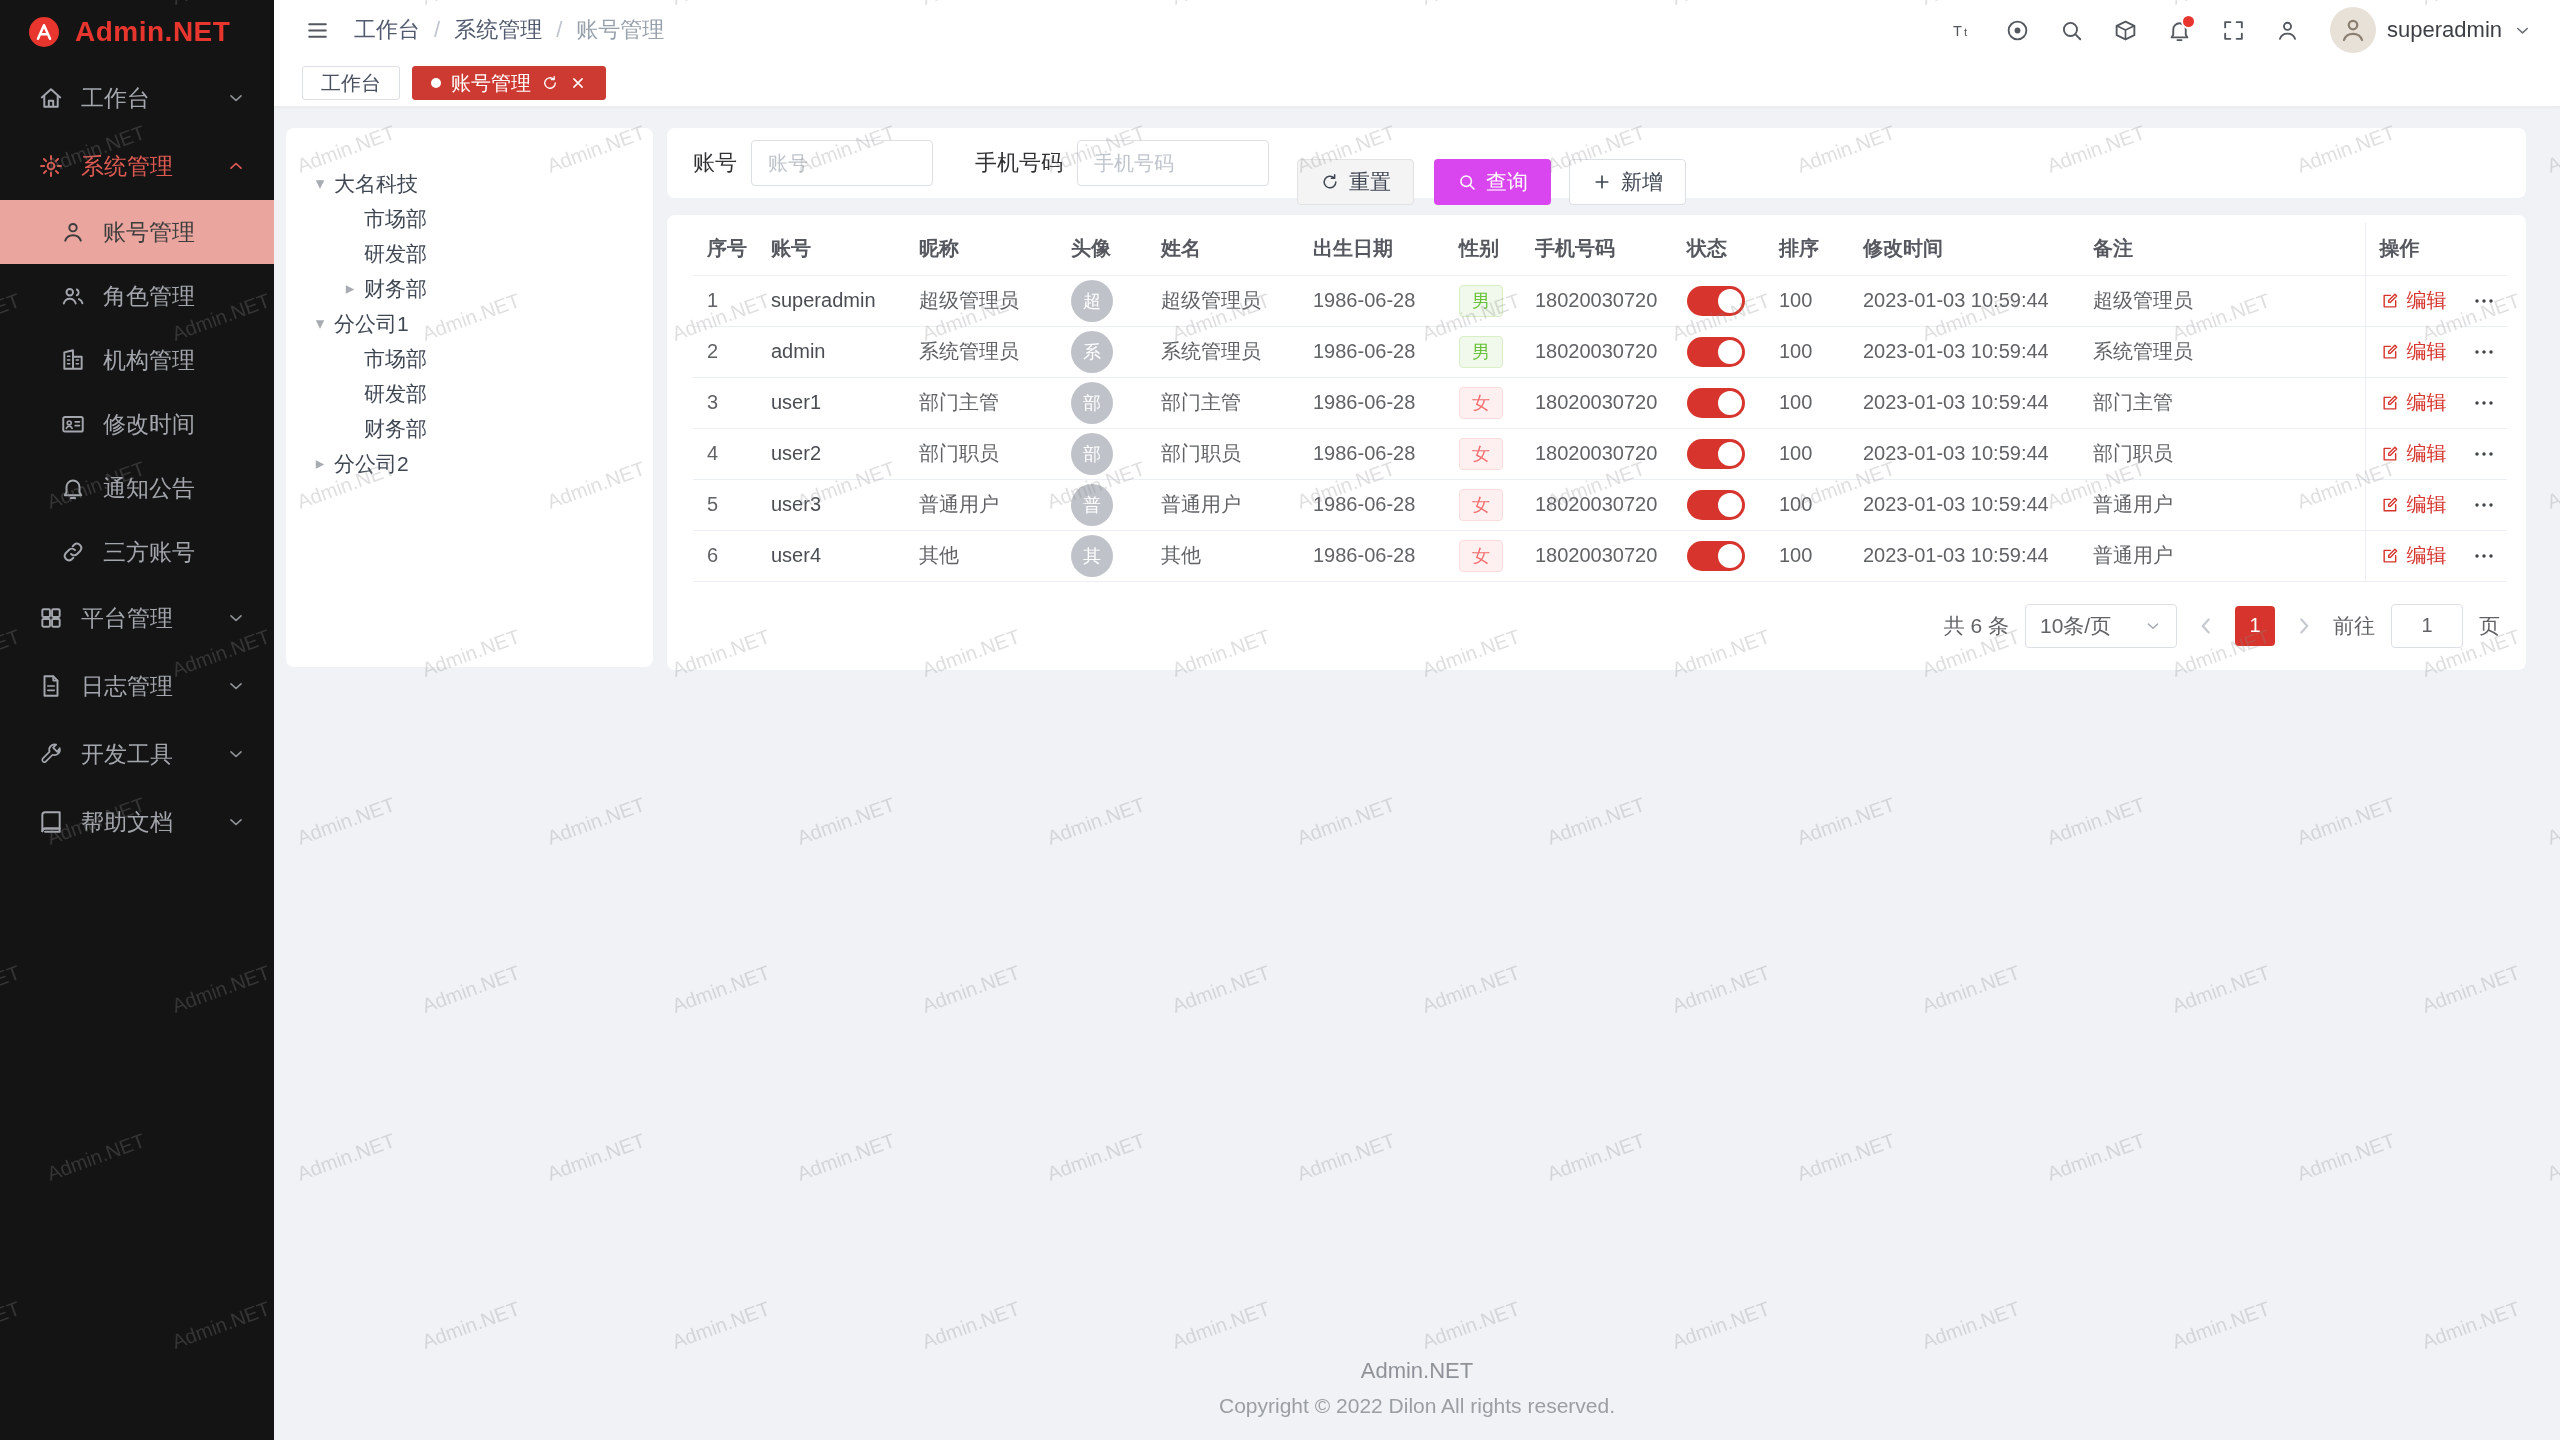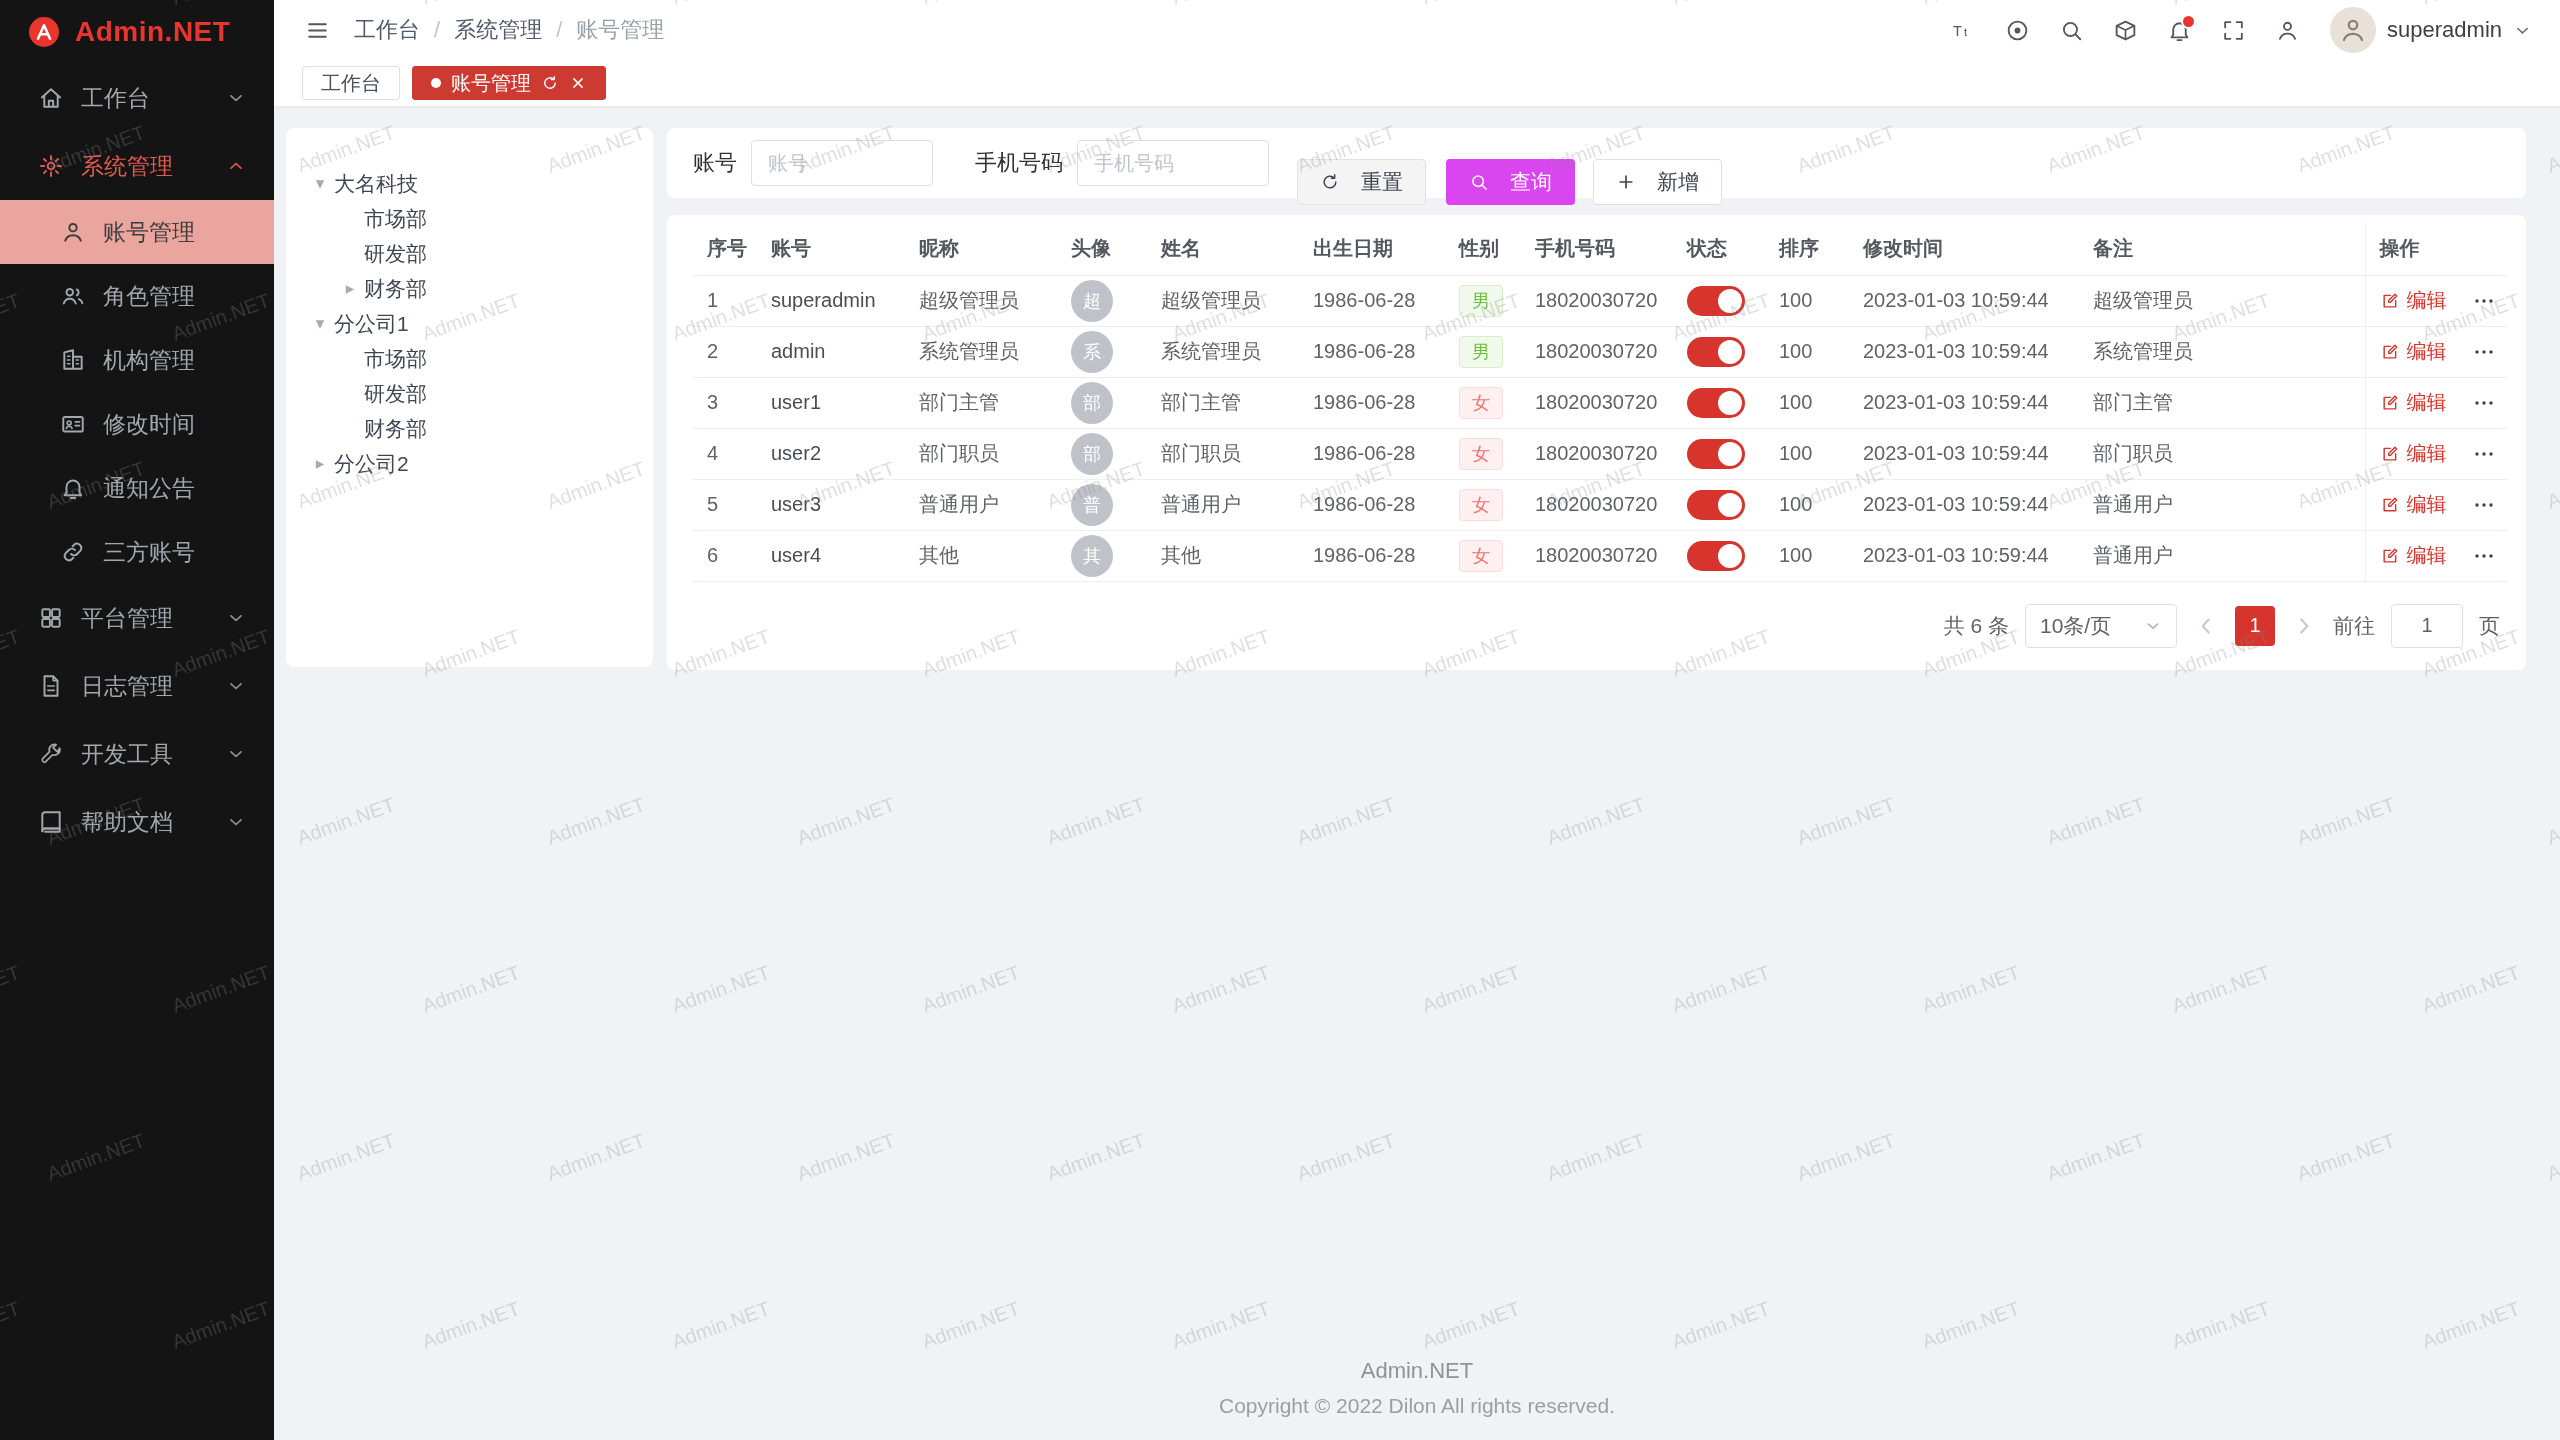--- a/index.html
+++ b/index.html
@@ -67,21 +67,21 @@
   .caret { width:28px; color:#a8abb2; font-size:17px; display:inline-flex; justify-content:center; flex-shrink:0; }
 
   
   .right-col { flex:1; display:flex; flex-direction:column; gap:17px; min-width:0; }
   .search-card { background:#fff; border-radius:8px; height:70px; display:flex; align-items:center; padding:0 26px; }
   .f-label { font-size:22px; color:#303133; margin-right:14px; }
   .f-input { height:46px; border:1px solid #dcdfe6; border-radius:4px; padding:0 16px; font-size:20px; color:#333; outline:none; font-family:inherit; }
   .f-input::placeholder { color:#bfc4cc; }
   .f-account { width:182px; margin-right:42px; }
   .f-phone { width:192px; }
-  .btn { height:46px; border-radius:4px; display:inline-flex; align-items:center; gap:21px; font-size:21px; padding:0 22px; cursor:pointer; border:1px solid transparent; font-family:inherit;margin-top:37px; }
+  .btn { height:46px; border-radius:4px; display:inline-flex; align-items:center; gap:9px; font-size:21px; padding:0 22px; cursor:pointer; border:1px solid transparent; font-family:inherit;margin-top:37px; }
   .btn .b-ico { width:20px; height:20px; display:inline-flex; }
   .btn .b-ico svg { width:100%; height:100%; }
   .btn-reset { background:#f4f4f5; border-color:#e2e2e4; color:#3f4753; margin-left:28px; }
   .btn-query { background:#d946ef; color:#fff; margin-left:20px; }
   .btn-add { background:#fff; border-color:#dcdfe6; color:#3f4753; margin-left:18px; }
 
   
   .table-card { background:#fff; border-radius:8px; padding:8px 26px 22px; }
   table { width:100%; border-collapse:collapse; table-layout:fixed; font-size:20px; color:#606266; }
   thead th { height:52px; text-align:left; padding:0 14px; font-weight:600; color:#55585e; border-bottom:1px solid #ebeef5; background:#fff; overflow:hidden; white-space:nowrap; }

